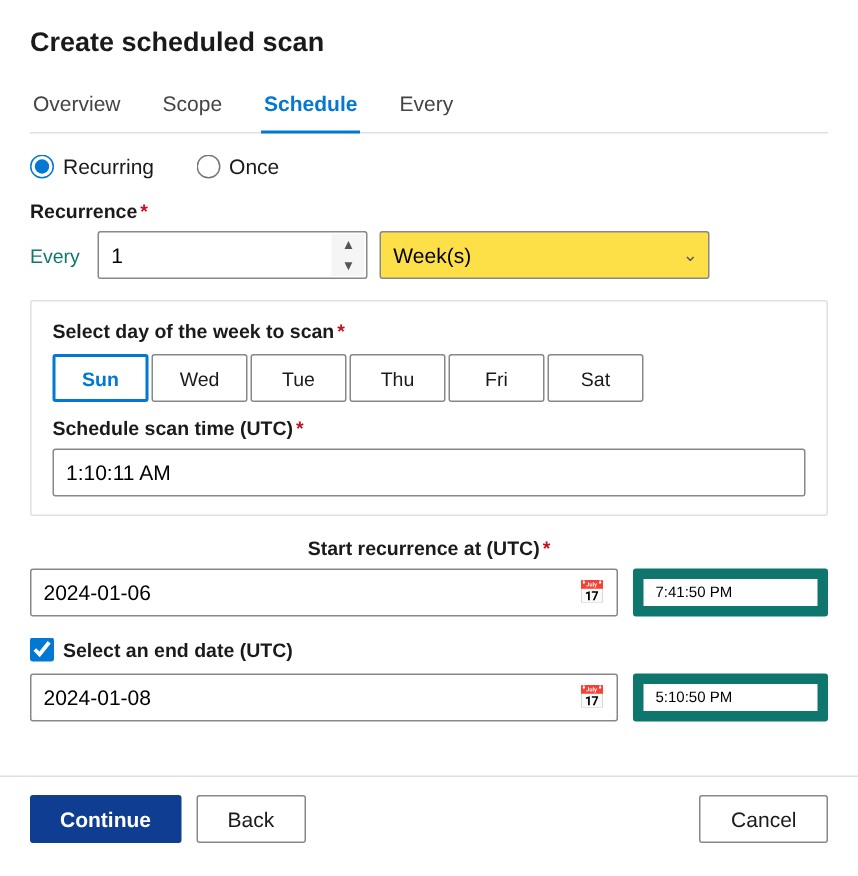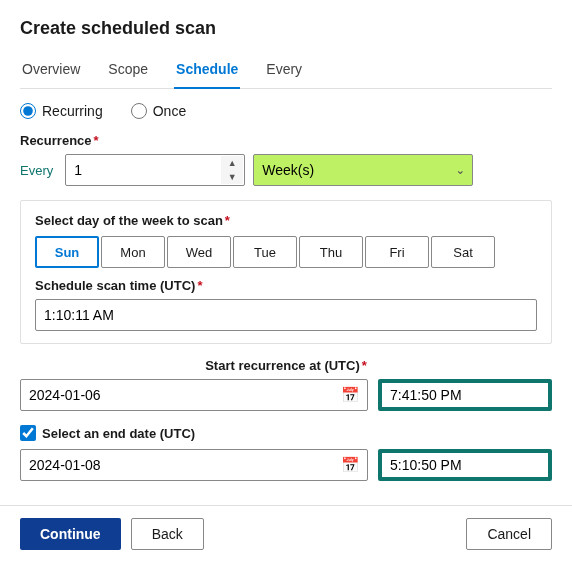--- a/index.html
+++ b/index.html
@@ -115,21 +115,21 @@
       width: 220px;
     }
     .select-input {
       width: 100%;
       height: 32px;
       border: 1px solid #888;
       border-radius: 2px;
       padding: 0 44px 0 8px;
       font-size: 14px;
       appearance: none;
-      background: #bef264;
+      background: #fde047;
       cursor: pointer;
       outline: none;
     }
     .select-chevron {
       position: absolute;
       right: 8px;
       top: 50%;
       transform: translateY(-50%);
       pointer-events: none;
       font-size: 12px;
@@ -208,30 +208,30 @@
     .calendar-icon {
       position: absolute;
       right: 8px;
       top: 50%;
       transform: translateY(-50%);
       font-size: 15px;
       color: #555;
       pointer-events: none;
     }
     .time-input {
-      width: 174px;
-      height: 32px;
-      border: 4px solid #0f766e;
+      width: 130px;
+      height: 32px;
+      border: 7px solid #0f766e;
       border-radius: 2px;
       padding: 0 8px;
-      font-size: 14px;
+      font-size: 10px;
       outline: none;
     }
     .end-date-section {
-      margin-bottom: 4px;
+      margin-bottom: 16px;
     }
     .checkbox-row {
       display: flex;
       align-items: center;
       gap: 6px;
       margin-bottom: 8px;
     }
     .checkbox-input {
       width: 16px;
       height: 16px;
@@ -335,21 +335,20 @@
       <span class="select-chevron">⌄</span>
     </div>
   </div>
 
   <div class="section-box">
     <div class="day-of-week-label">
       <span>Select day of the week to scan</span><span class="required">*</span>
     </div>
     <div class="days-row">
       <button class="day-btn selected">Sun</button>
-      <button class="day-btn">Mon</button>
       <button class="day-btn">Wed</button>
       <button class="day-btn">Tue</button>
       <button class="day-btn">Thu</button>
       <button class="day-btn">Fri</button>
       <button class="day-btn">Sat</button>
     </div>
 
     <div class="time-field-label">
       <span>Schedule scan time (UTC)</span><span class="required">*</span>
     </div>

